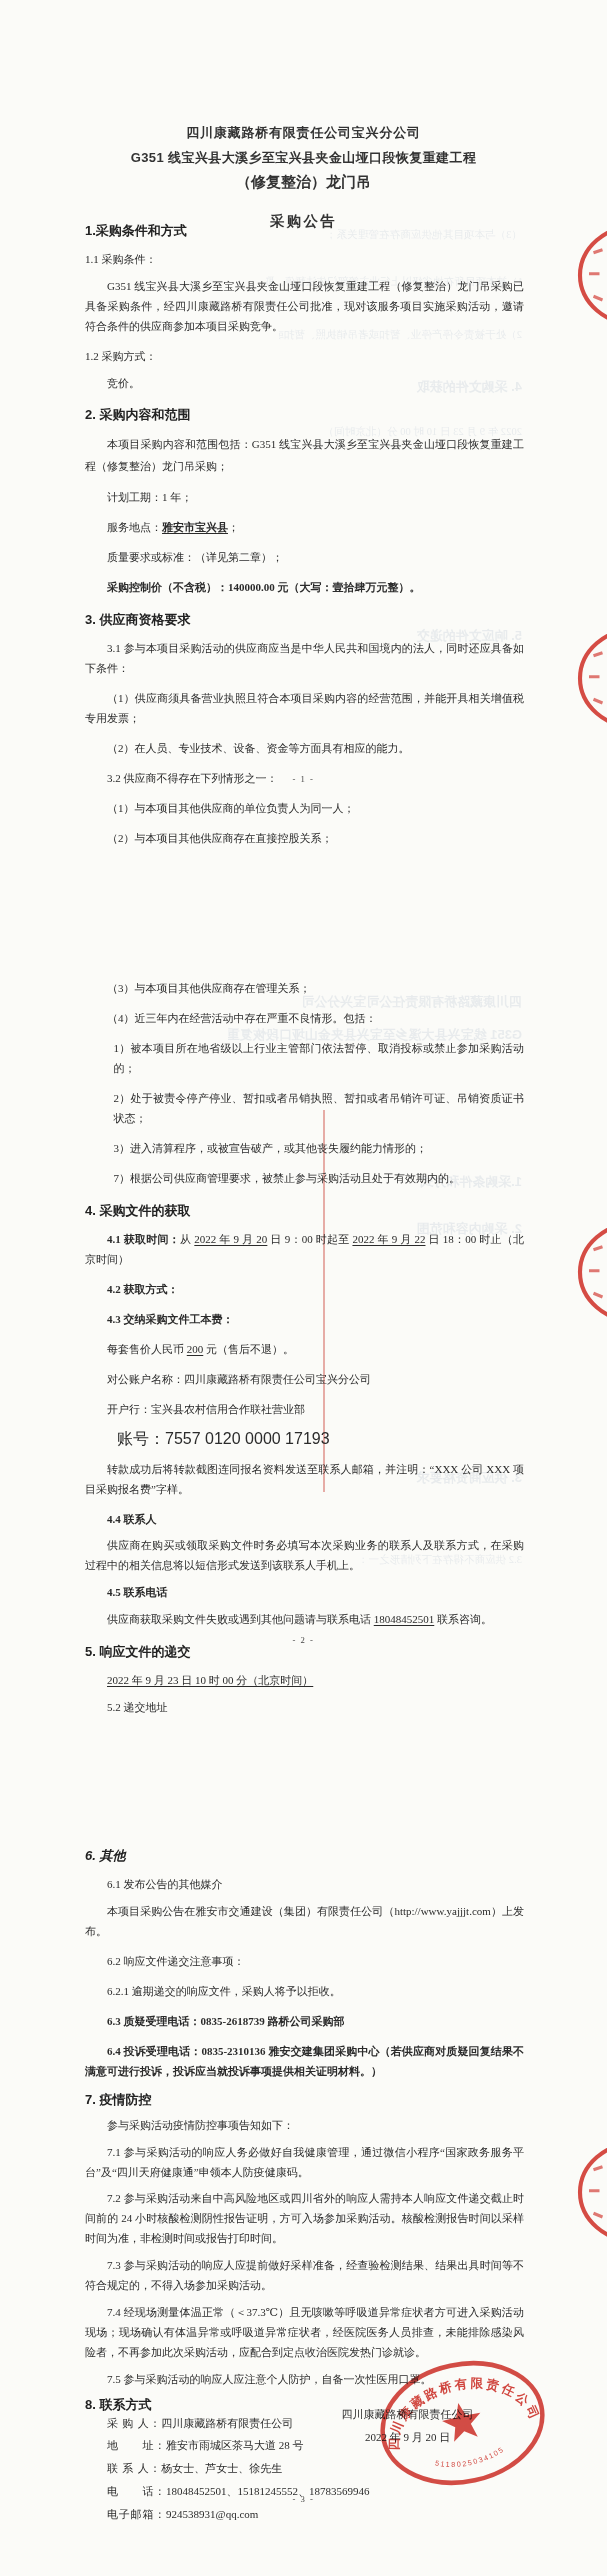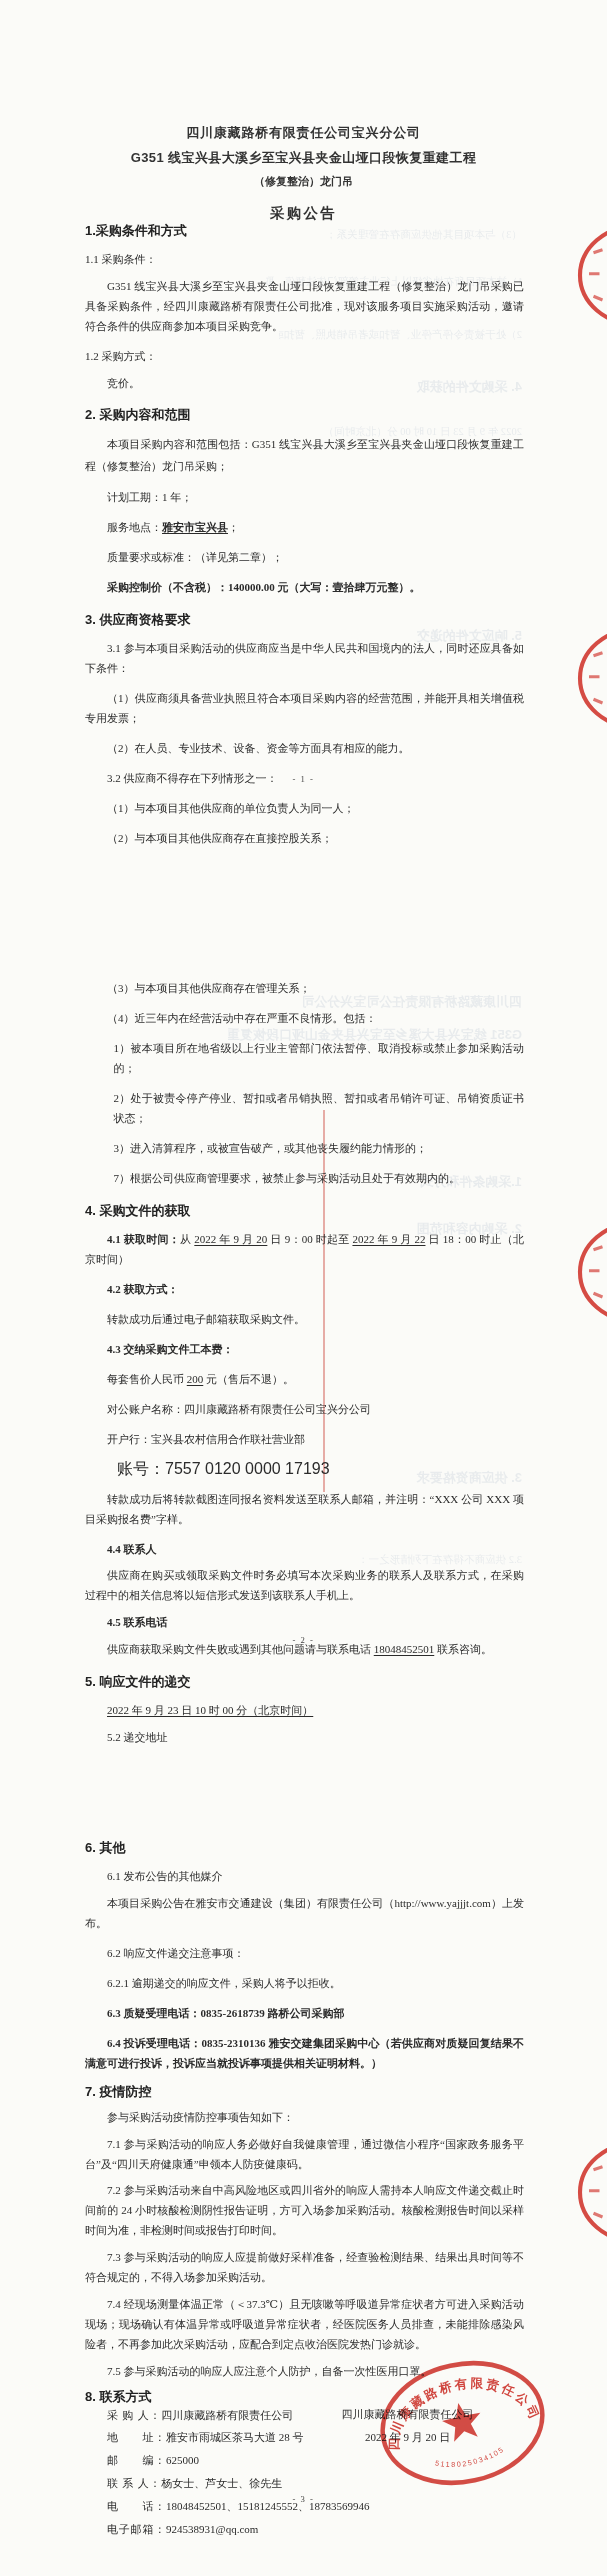--- a/index.html
+++ b/index.html
@@ -8,22 +8,22 @@
     background:#fbfbf8;
     font-family:"Liberation Serif","DejaVu Serif",serif;
     color:#2b2b2b;
   }
   .abs{position:absolute;}
   
   .doc-title{left:0;top:120px;width:607px;text-align:center;
     font-family:"Liberation Sans","DejaVu Sans",sans-serif;font-weight:bold;color:#333;}
   .doc-title .t1{font-size:13px;line-height:26px;letter-spacing:0.8px;}
   .doc-title .t2{font-size:13px;line-height:23.5px;letter-spacing:0.4px;}
-  .doc-title .t3{font-size:11px;line-height:23.5px;text-align:center;}
-  .doc-title .t4{font-size:14.4px;line-height:30px;letter-spacing:2.3px;margin-top:5px;}
+  .doc-title .t3{font-size:15px;line-height:23.5px;text-align:center;}
+  .doc-title .t4{font-size:14.4px;line-height:30px;letter-spacing:2.3px;margin-top:13px;}
   .sec-h{font-family:"Liberation Sans","DejaVu Sans",sans-serif;font-weight:bold;
     font-size:13px;color:#222;line-height:18px;margin:13.7px 0 9px 0;}
   
   .col{left:85px;width:439px;font-size:11px;line-height:20px;text-align:justify;}
   .p{margin:0 0 6.8px 0;}
   .in2{text-indent:2em;}
   .pl2{padding-left:2em;}
   .pl3{padding-left:2.6em;}
   .sp{margin-bottom:10px;}
   .bold{font-weight:bold;}
@@ -102,21 +102,20 @@
   <div class="p sp pl3">1）被本项目所在地省级以上行业主管部门依法暂停、取消投标或禁止参加采购活动的；</div>
   <div class="p sp pl3">2）处于被责令停产停业、暂扣或者吊销执照、暂扣或者吊销许可证、吊销资质证书状态；</div>
   <div class="p sp pl3">3）进入清算程序，或被宣告破产，或其他丧失履约能力情形的；</div>
   <div class="p sp pl3">7）根据公司供应商管理要求，被禁止参与采购活动且处于有效期内的。</div>
 
   <div class="sec-h">4. 采购文件的获取</div>
   <div class="p sp in2">
     <span class="bold">4.1 获取时间：</span><span>从 </span><span class="u">2022 年 9 月 20</span><span> 日 9：00 时起至 </span><span class="u">2022 年 9 月 22</span><span> 日 18：00 时止（北京时间）</span>
   </div>
   <div class="p sp pl2 bold">4.2 获取方式：</div>
-  <div class="p sp pl2">转款成功后通过电子邮箱获取采购文件。</div>
   <div class="p sp pl2 bold">4.3 交纳采购文件工本费：</div>
   <div class="p sp pl2">
     <span>每套售价人民币 </span><span class="u">200</span><span> 元（售后不退）。</span>
   </div>
   <div class="p sp pl2">对公账户名称：四川康藏路桥有限责任公司宝兴分公司</div>
   <div class="p sp pl2">开户行：宝兴县农村信用合作联社营业部</div>
   <div class="p sp pl2" style="font-family:'Liberation Sans','DejaVu Sans',sans-serif;font-size:16px;">账号：7557 0120 0000 17193</div>
   <div class="p sp in2">转款成功后将转款截图连同报名资料发送至联系人邮箱，并注明：“XXX 公司 XXX 项目采购报名费”字样。</div>
   <div class="p pl2 bold">4.4 联系人</div>
   <div class="p in2">供应商在购买或领取采购文件时务必填写本次采购业务的联系人及联系方式，在采购过程中的相关信息将以短信形式发送到该联系人手机上。</div>
@@ -126,40 +125,39 @@
   </div>
 
   <div class="sec-h">5. 响应文件的递交</div>
   <div class="p pl2"><span class="u">2022 年 9 月 23 日 10 时 00 分（北京时间）</span></div>
   <div class="p pl2">5.2 递交地址</div>
 </div>
 
 <div class="abs footer" style="top:1635px;">- 2 -</div>
 
 <div class="abs col" style="top:1831px;">
-  <div class="sec-h" style="margin-top:8px;">6. 其他</div>
+  <div class="sec-h" style="margin-top:16px;font-style:italic;">6. 其他</div>
   <div class="p pl2">6.1 发布公告的其他媒介</div>
   <div class="p in2 sp">本项目采购公告在雅安市交通建设（集团）有限责任公司（http://www.yajjjt.com）上发布。</div>
   <div class="p pl2 sp">6.2 响应文件递交注意事项：</div>
   <div class="p pl2 sp">6.2.1 逾期递交的响应文件，采购人将予以拒收。</div>
   <div class="p pl2 sp bold">6.3 质疑受理电话：0835-2618739 路桥公司采购部</div>
   <div class="p in2 sp bold">6.4 投诉受理电话：0835-2310136 雅安交建集团采购中心（若供应商对质疑回复结果不满意可进行投诉，投诉应当就投诉事项提供相关证明材料。）</div>
 
   <div class="sec-h" style="margin-top:7.6px;margin-bottom:6px;">7. 疫情防控</div>
   <div class="p in2">参与采购活动疫情防控事项告知如下：</div>
   <div class="p in2">7.1 参与采购活动的响应人务必做好自我健康管理，通过微信小程序“国家政务服务平台”及“四川天府健康通”申领本人防疫健康码。</div>
   <div class="p in2">7.2 参与采购活动来自中高风险地区或四川省外的响应人需持本人响应文件递交截止时间前的 24 小时核酸检测阴性报告证明，方可入场参加采购活动。核酸检测报告时间以采样时间为准，非检测时间或报告打印时间。</div>
   <div class="p in2">7.3 参与采购活动的响应人应提前做好采样准备，经查验检测结果、结果出具时间等不符合规定的，不得入场参加采购活动。</div>
   <div class="p in2">7.4 经现场测量体温正常（＜37.3℃）且无咳嗽等呼吸道异常症状者方可进入采购活动现场；现场确认有体温异常或呼吸道异常症状者，经医院医务人员排查，未能排除感染风险者，不再参加此次采购活动，应配合到定点收治医院发热门诊就诊。</div>
   <div class="p in2">7.5 参与采购活动的响应人应注意个人防护，自备一次性医用口罩。</div>
 
   <div class="sec-h" style="margin-top:6px;margin-bottom:0;">8. 联系方式</div>
   <div class="contact-row"><span class="lbl">采 购 人：</span><span>四川康藏路桥有限责任公司</span></div>
   <div class="contact-row"><span class="lbl">地　　址：</span><span>雅安市雨城区茶马大道 28 号</span></div>
-  <div class="contact-row"><span class="lbl">邮　　编：</span><span>625000</span></div>
   <div class="contact-row"><span class="lbl">联 系 人：</span><span>杨女士、芦女士、徐先生</span></div>
   <div class="contact-row"><span class="lbl">电　　话：</span><span>18048452501、15181245552、18783569946</span></div>
   <div class="contact-row"><span class="lbl">电子邮箱：</span><span>924538931@qq.com</span></div>
 </div>
 
 <div class="abs signature">
   <div>四川康藏路桥有限责任公司</div>
   <div>2022 年 9 月 20 日</div>
 </div>
 

